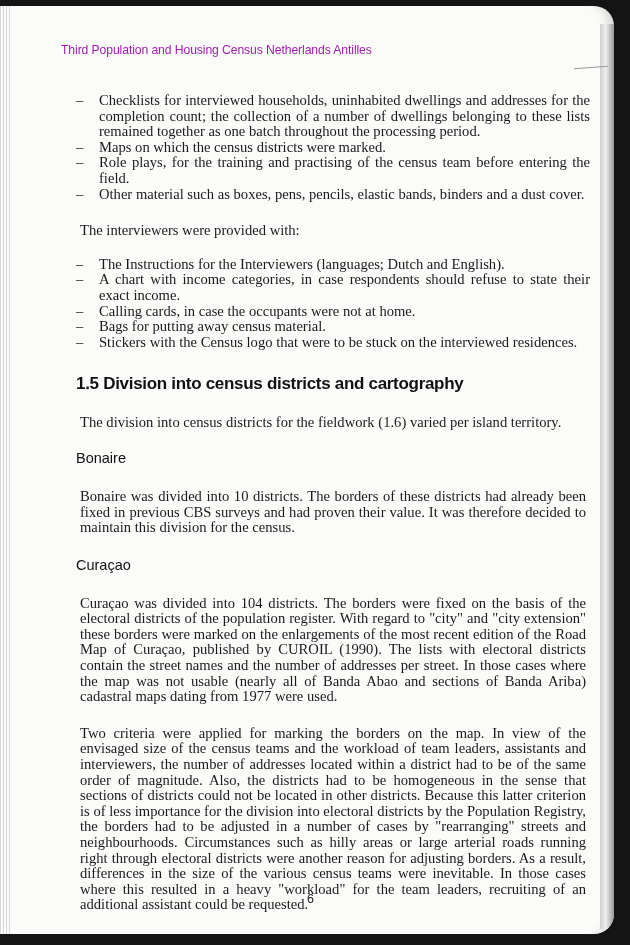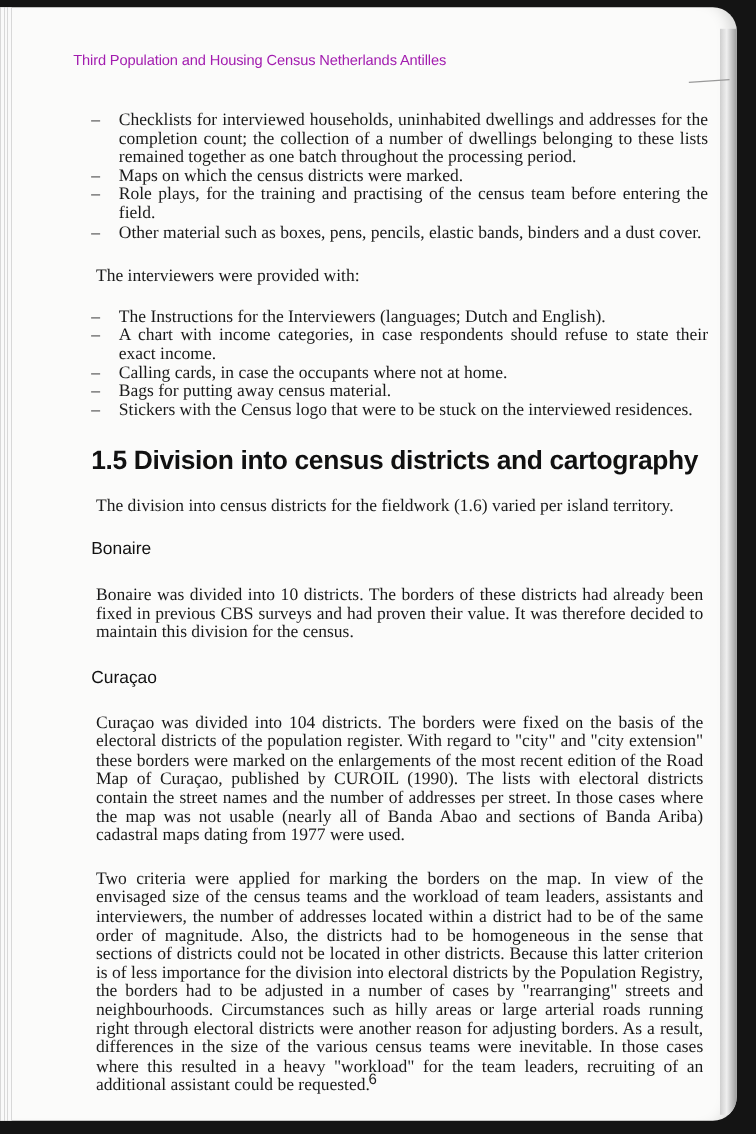--- a/index.html
+++ b/index.html
@@ -40,21 +40,21 @@
     ul.dash { list-style: none; margin: 0; padding: 0; }
     ul.dash li { position: relative; padding-left: 23px; }
     ul.dash li::before {
       content: "\2013"; position: absolute; left: 0; top: 0;
     }
     p { margin: 4px; }
     .gap-s { height: 14px; }
     .gap-m { height: 17px; }
     .section-title {
       font-family: "Liberation Sans", sans-serif; font-weight: bold;
-      font-size: 22px; line-height: 26px; color: #111; letter-spacing: -0.3px;
+      font-size: 17px; line-height: 26px; color: #111; letter-spacing: -0.3px;
       margin: 0; text-align: left;
     }
     .sub-title {
       font-family: "Liberation Sans", sans-serif; font-weight: normal;
       font-size: 14.5px; line-height: 18px; color: #111; margin: 0; text-align: left;
     }
     .page-number {
       position: absolute; left: 307px; top: 886px;
       font-family: "Liberation Sans", sans-serif; font-size: 12.5px; color: #222;
     }
@@ -77,21 +77,21 @@
       <li>Other material such as boxes, pens, pencils, elastic bands, binders and a dust cover.</li>
     </ul>
 
     <div class="gap-m"></div>
     <p>The interviewers were provided with:</p>
     <div class="gap-s"></div>
 
     <ul class="dash">
       <li>The Instructions for the Interviewers (languages; Dutch and English).</li>
       <li>A chart with income categories, in case respondents should refuse to state their exact income.</li>
-      <li>Calling cards, in case the occupants where not at home.</li>
+      <li>Calling cards, in case the occupants were not at home.</li>
       <li>Bags for putting away census material.</li>
       <li>Stickers with the Census logo that were to be stuck on the interviewed residences.</li>
     </ul>
 
     <div style="height:21px"></div>
     <h2 class="section-title">1.5 Division into census districts and cartography</h2>
     <div style="height:14px"></div>
     <p>The division into census districts for the fieldwork (1.6) varied per island territory.</p>
 
     <div style="height:14px"></div>

